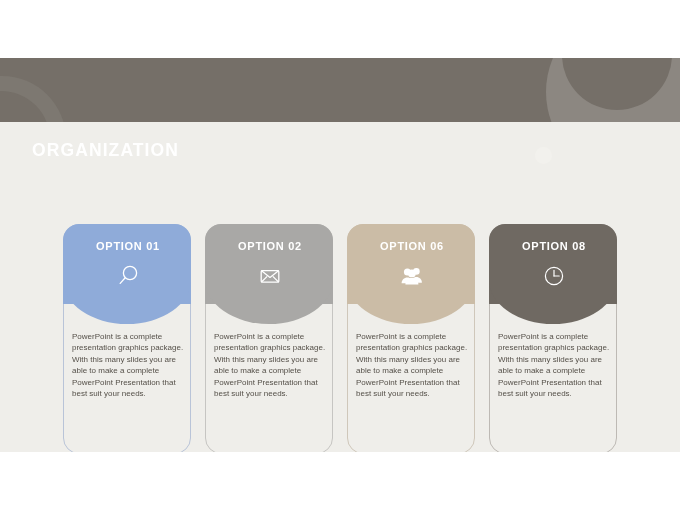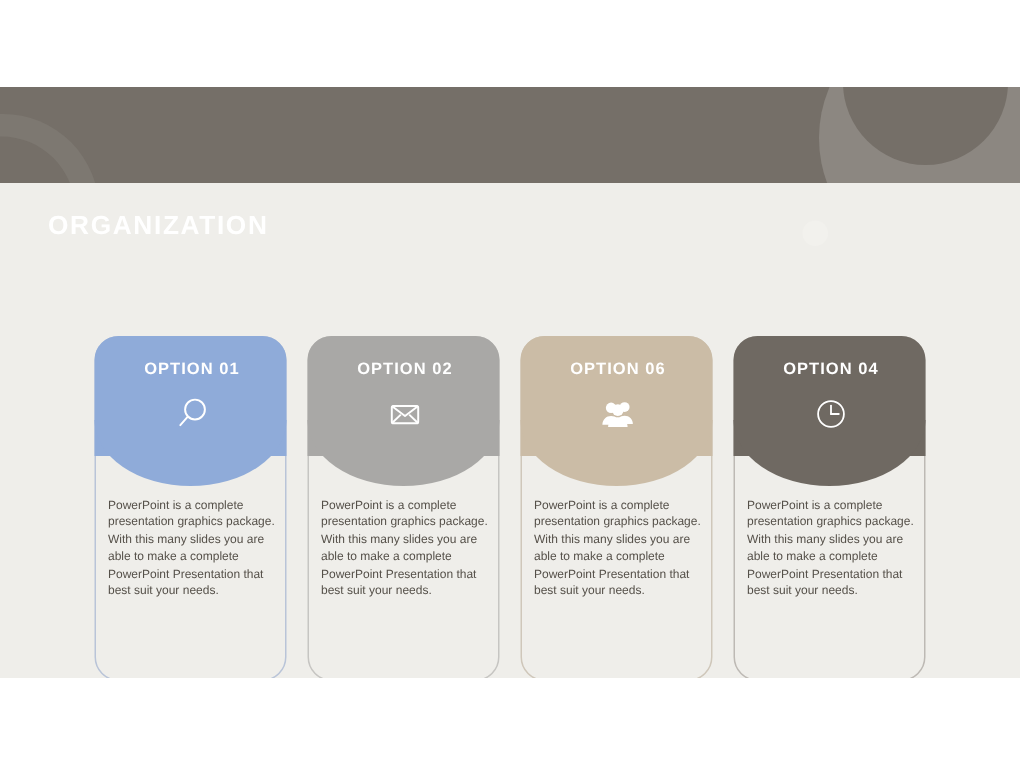--- a/index.html
+++ b/index.html
@@ -242,21 +242,21 @@
         </svg>
       </div>
       <div class="card-text">PowerPoint is a complete presentation graphics package. With this many slides you are able to make a complete PowerPoint Presentation that best suit your needs.</div>
     </div>
 
     <div id="card-4" class="card">
       <div class="card-head">
         <div class="card-head-fill" style="background:#6f6962"></div>
         <div class="card-head-curve" style="background:#6f6962"></div>
       </div>
-      <div class="card-label">OPTION 04</div>
+      <div class="card-label">OPTION 08</div>
       <div class="card-icon">
         <svg width="26" height="26" viewBox="0 0 26 26" fill="none" stroke="#ffffff" stroke-width="1.2" stroke-linecap="round">
           <circle cx="13" cy="13" r="8.6"></circle>
           <line x1="13" y1="13" x2="13" y2="7.4"></line>
           <line x1="13" y1="13" x2="18.2" y2="13"></line>
         </svg>
       </div>
       <div class="card-text">PowerPoint is a complete presentation graphics package. With this many slides you are able to make a complete PowerPoint Presentation that best suit your needs.</div>
     </div>
 

